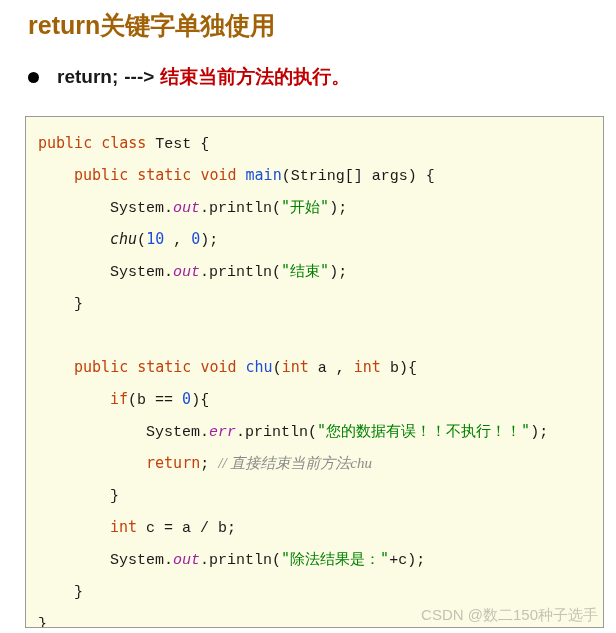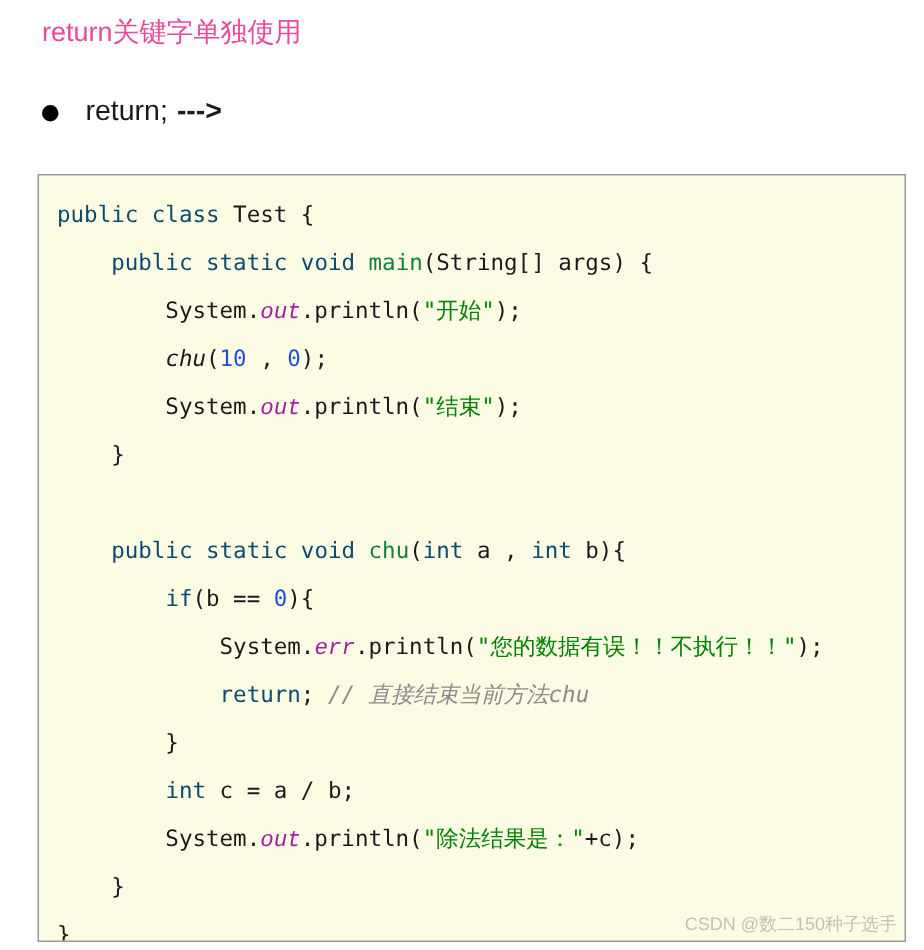--- a/index.html
+++ b/index.html
@@ -13,23 +13,23 @@
     font-family: "Liberation Sans", "DejaVu Sans", sans-serif;
     overflow: hidden;
     position: relative;
   }
 
   
   .page-title {
     position: absolute;
     left: 28px;
     top: 9px;
-    font-size: 18px;
-    font-weight: normal;
-    color: #ec4899;
+    font-size: 25px;
+    font-weight: bold;
+    color: #a16207;
     letter-spacing: 0px;
     white-space: nowrap;
   }
 
   
   .bullet-row {
     position: absolute;
     left: 28px;
     top: 64px;
     display: flex;
@@ -42,21 +42,21 @@
   .bullet-dot {
     width: 11px;
     height: 11px;
     border-radius: 50%;
     background: #000000;
     margin-right: 18px;
     flex: none;
   }
   .bullet-text-mono {
     font-family: "Liberation Sans", "DejaVu Sans", sans-serif;
-    font-weight: normal;
+    font-weight: bold;
   }
   .bullet-arrow {
     margin: 0 6px;
   }
   .bullet-red {
     color: #c00000;
   }
 
   
   .code-block {
@@ -78,49 +78,50 @@
     color: #1a1a1a;
     white-space: pre;
   }
   .code-line {
     height: 32px;
     padding-left: 12px;
     white-space: pre;
   }
 
   
-  .t-kw    { color: #0c4a6e; }
+  .t-kw    { color: #c2410c; }
   .t-str   { color: #008000; }
   .t-num   { color: #1d4ed8; }
   .t-field { color: #a020a0; font-style: italic; font-family: Liberation Mono, monospace; }
-  .t-meth  { color: #15803d; }
+  .t-meth  { color: #1d4ed8; }
   .t-call  { font-style: italic; color: #1a1a1a; }
-  .t-cmt   { color: #8a8a8a; font-style: italic; }
-  .t-plain { color: #1a1a1a; }
+  .t-cmt   { color: #8a8a8a; font-style: italic; font-family: Liberation Serif, serif; }
+  .t-plain { color: #1a1a1a; font-family: Liberation Mono, monospace; }
 
   
   .watermark {
     position: absolute;
     right: 18px;
     bottom: 8px;
-    font-size: 12px;
+    font-size: 15px;
     color: #c3c3b4;
     font-family: "Liberation Sans", "DejaVu Sans", sans-serif;
     white-space: nowrap;
     pointer-events: none;
   }
 </style>
 </head>
 <body>
 
 <div class="page-title">return关键字单独使用</div>
 
 <div class="bullet-row">
   <span class="bullet-dot"></span>
   <span class="bullet-text-mono">return;</span>
   <span class="bullet-arrow">---&gt;</span>
+  <span class="bullet-red">结束当前方法的执行。</span>
 </div>
 
 <div class="code-block">
   <div class="code-inner" id="code-inner"><div class="code-line"><span class="t-kw">public</span><span class="t-plain"> </span><span class="t-kw">class</span><span class="t-plain"> Test {</span></div><div class="code-line"><span class="t-plain">    </span><span class="t-kw">public</span><span class="t-plain"> </span><span class="t-kw">static</span><span class="t-plain"> </span><span class="t-kw">void</span><span class="t-plain"> </span><span class="t-meth">main</span><span class="t-plain">(String[] args) {</span></div><div class="code-line"><span class="t-plain">        System.</span><span class="t-field">out</span><span class="t-plain">.println(</span><span class="t-str">"开始"</span><span class="t-plain">);</span></div><div class="code-line"><span class="t-plain">        </span><span class="t-call">chu</span><span class="t-plain">(</span><span class="t-num">10</span><span class="t-plain"> , </span><span class="t-num">0</span><span class="t-plain">);</span></div><div class="code-line"><span class="t-plain">        System.</span><span class="t-field">out</span><span class="t-plain">.println(</span><span class="t-str">"结束"</span><span class="t-plain">);</span></div><div class="code-line"><span class="t-plain">    }</span></div><div class="code-line"><span class="t-plain"></span></div><div class="code-line"><span class="t-plain">    </span><span class="t-kw">public</span><span class="t-plain"> </span><span class="t-kw">static</span><span class="t-plain"> </span><span class="t-kw">void</span><span class="t-plain"> </span><span class="t-meth">chu</span><span class="t-plain">(</span><span class="t-kw">int</span><span class="t-plain"> a , </span><span class="t-kw">int</span><span class="t-plain"> b){</span></div><div class="code-line"><span class="t-plain">        </span><span class="t-kw">if</span><span class="t-plain">(b == </span><span class="t-num">0</span><span class="t-plain">){</span></div><div class="code-line"><span class="t-plain">            System.</span><span class="t-field">err</span><span class="t-plain">.println(</span><span class="t-str">"您的数据有误！！不执行！！"</span><span class="t-plain">);</span></div><div class="code-line"><span class="t-plain">            </span><span class="t-kw">return</span><span class="t-plain">; </span><span class="t-cmt">// 直接结束当前方法chu</span></div><div class="code-line"><span class="t-plain">        }</span></div><div class="code-line"><span class="t-plain">        </span><span class="t-kw">int</span><span class="t-plain"> c = a / b;</span></div><div class="code-line"><span class="t-plain">        System.</span><span class="t-field">out</span><span class="t-plain">.println(</span><span class="t-str">"除法结果是："</span><span class="t-plain">+c);</span></div><div class="code-line"><span class="t-plain">    }</span></div><div class="code-line"><span class="t-plain">}</span></div></div>
 </div>
 
 <div class="watermark">CSDN @数二150种子选手</div>
 
 </body></html>

